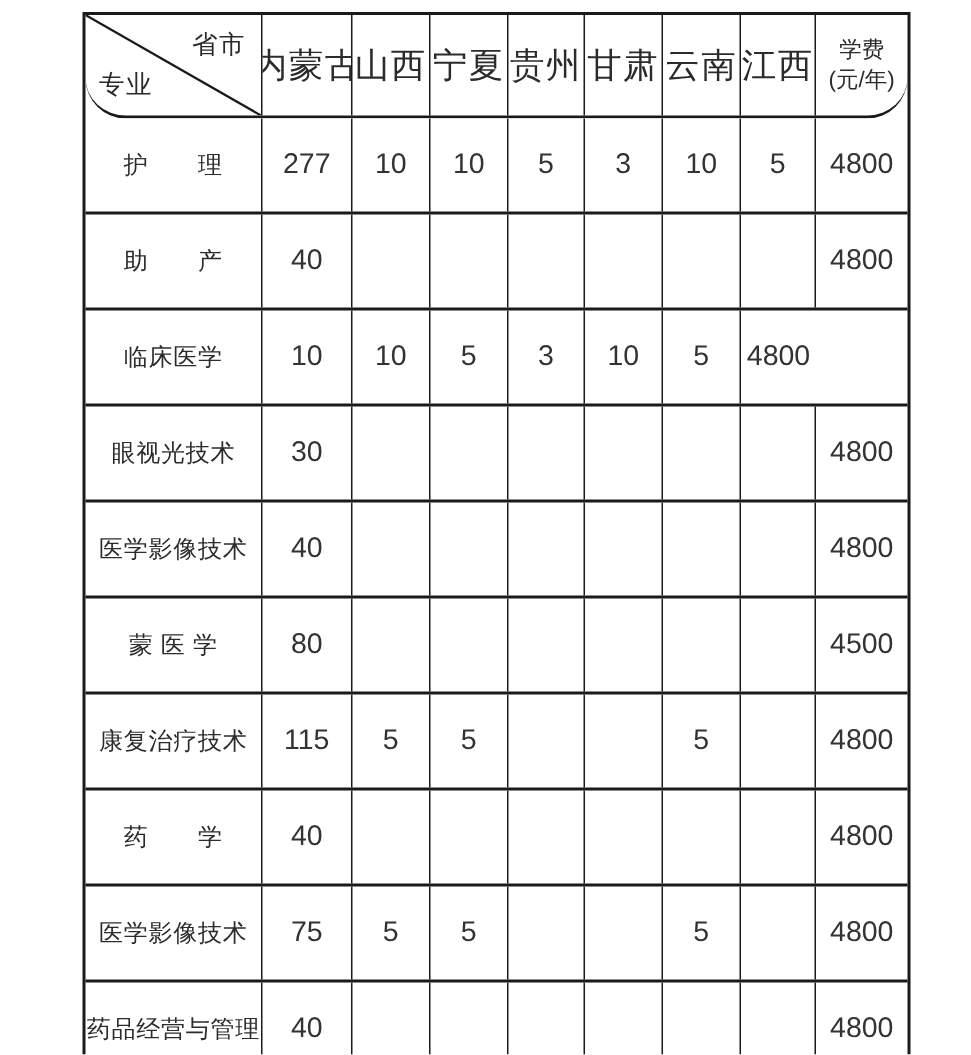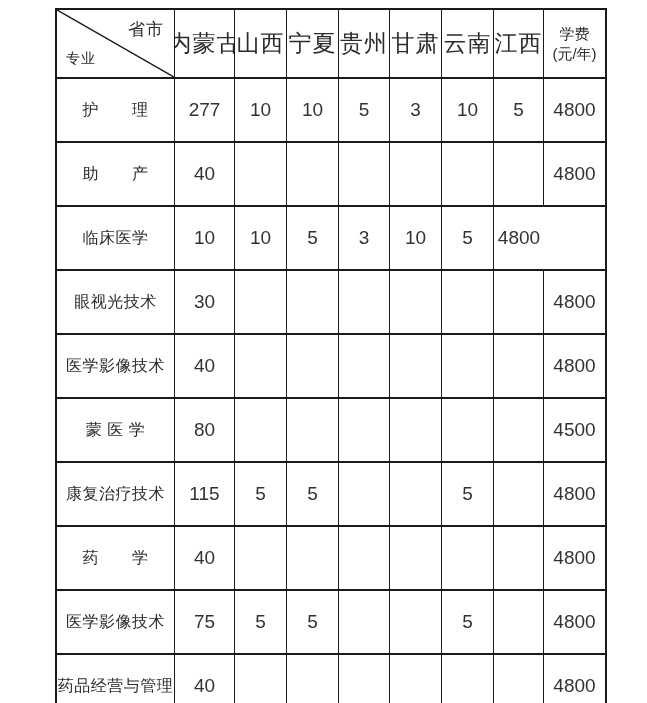--- a/index.html
+++ b/index.html
@@ -25,21 +25,21 @@
     border: 2px solid #1a1a1a;
     background: #ffffff;
   }
   .row {
     display: grid;
     grid-template-columns: 118px 60px 52px 52px 51px 52px 52px 50px 61px;
     height: 62px;
     border-bottom: 2px solid #1a1a1a;
   }
   .row:last-child { border-bottom: none; }
-  .row.header { height: 67px; }
+  .row.header { height: 67px; border-radius: 27px; }
   .cell {
     display: flex;
     align-items: center;
     justify-content: center;
     border-right: 1px solid #1a1a1a;
     overflow: hidden;
     white-space: nowrap;
   }
   .cell:last-child { border-right: none; }
   .ch {
@@ -78,21 +78,21 @@
     position: absolute;
     top: 8px;
     right: 10px;
     font-size: 17px;
     letter-spacing: 1px;
   }
   .corner-bottom {
     position: absolute;
     bottom: 9px;
     left: 9px;
-    font-size: 14px;
+    font-size: 17px;
     letter-spacing: 1px;
   }
 </style>
 </head>
 <body>
 
 <div class="page">
   <div class="tbl">
 
     <div class="row header">

